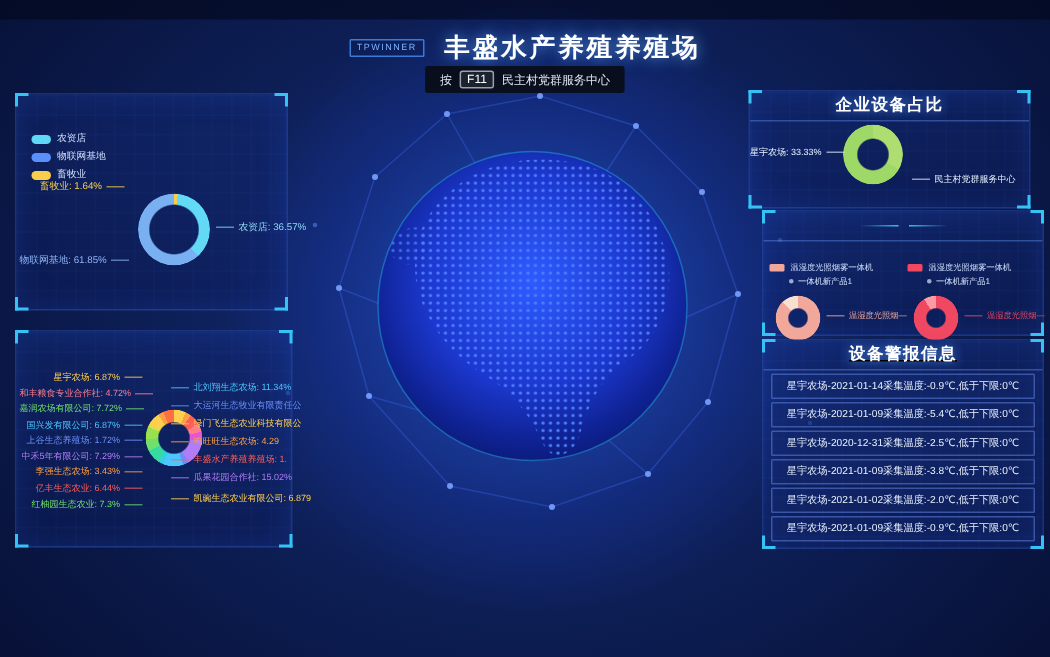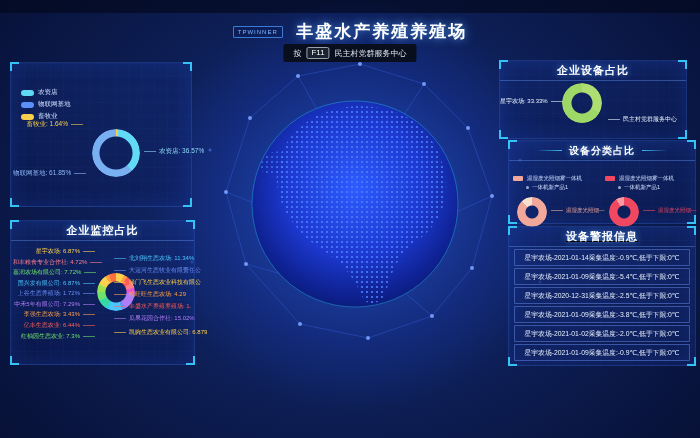--- a/index.html
+++ b/index.html
@@ -187,21 +187,20 @@
     <div class="co r-align lnk-r" style="left: 6px; top: 57px; width: 66px; color: rgb(247, 207, 77);">畜牧业: 1.64%</div>
     <div class="co lnk-l" style="left: 133px; top: 84px; color: rgb(143, 217, 247);">农资店: 36.57%</div>
     <div class="co r-align lnk-r" style="left: 2px; top: 106px; width: 72px; color: rgb(143, 182, 247);">物联网基地: 61.85%</div>
   </section>
 
   <section class="panel" id="p-enterprise">
     <i class="c tl"></i>
       <i class="c tr"></i>
       <i class="c bl"></i>
       <i class="c br"></i>
-    <div class="p-title">企业监控占比</div>
     <div class="donut d2" style="background: conic-gradient(rgb(255, 208, 78) 0%, rgb(255, 208, 78) 6.87%, rgb(255, 159, 67) 6.87%, rgb(255, 159, 67) 10.3%, rgb(255, 94, 87) 10.3%, rgb(255, 94, 87) 16.74%, rgb(255, 126, 138) 16.74%, rgb(255, 126, 138) 21.46%, rgb(227, 87, 212) 21.46%, rgb(227, 87, 212) 26.46%, rgb(176, 125, 247) 26.46%, rgb(176, 125, 247) 41.48%, rgb(106, 143, 249) 41.48%, rgb(106, 143, 249) 44.85%, rgb(75, 198, 255) 44.85%, rgb(75, 198, 255) 56.19%, rgb(53, 208, 224) 56.19%, rgb(53, 208, 224) 59.56%, rgb(54, 217, 160) 59.56%, rgb(54, 217, 160) 67.28%, rgb(111, 224, 106) 67.28%, rgb(111, 224, 106) 74.58%, rgb(155, 224, 78) 74.58%, rgb(155, 224, 78) 81.45%, rgb(214, 224, 78) 81.45%, rgb(214, 224, 78) 83.17%, rgb(255, 208, 78) 83.17%, rgb(255, 208, 78) 90.46%, rgb(255, 159, 67) 90.46%, rgb(255, 159, 67) 93.83%, rgb(255, 112, 64) 93.83%, rgb(255, 112, 64) 100%);"></div>
     <div class="eco left lnk-r" style="top: 26px; color: rgb(255, 208, 78);">星宇农场: 6.87%</div>
     <div class="eco left lnk-r" style="top: 37px; color: rgb(255, 126, 138);">和丰粮食专业合作社: 4.72%</div>
     <div class="eco left lnk-r" style="top: 47px; color: rgb(111, 224, 106);">嘉润农场有限公司: 7.72%</div>
     <div class="eco left lnk-r" style="top: 58px; color: rgb(75, 198, 255);">国兴发有限公司: 6.87%</div>
     <div class="eco left lnk-r" style="top: 68px; color: rgb(106, 143, 249);">上谷生态养殖场: 1.72%</div>
     <div class="eco left lnk-r" style="top: 79px; color: rgb(176, 125, 247);">中禾5年有限公司: 7.29%</div>
     <div class="eco left lnk-r" style="top: 89px; color: rgb(255, 159, 67);">李强生态农场: 3.43%</div>
     <div class="eco left lnk-r" style="top: 100px; color: rgb(255, 94, 87);">亿丰生态农业: 6.44%</div>
     <div class="eco left lnk-r" style="top: 111px; color: rgb(111, 224, 106);">红柚园生态农业: 7.3%</div>
@@ -225,21 +224,20 @@
     <div class="co lnk-l" style="left: 108px; top: 54px; font-size: 6px; color: rgb(234, 244, 255);">民主村党群服务中心</div>
   </section>
 
   <section class="panel" id="p-class">
     <i class="c tl"></i>
       <i class="c tr"></i>
       <i class="c bl"></i>
       <i class="c br"></i>
     <div class="p-title" style="font-size:10px">
       <i class="tline"></i>
-        <span>设备分类占比</span>
         <i class="tline r"></i>
     </div>
     <div class="clsblk" style="left:4px">
       <div class="lgr">
           <i class="sw sq" style="background: rgb(242, 167, 155);"></i>
           <span class="lgt">温湿度光照烟雾一体机</span>
         </div>
       <div class="sub">一体机新产品1</div>
       <div class="donut d4" style="background: conic-gradient(rgb(242, 167, 155) 0%, rgb(242, 167, 155) 88%, rgb(248, 224, 208) 88%, rgb(248, 224, 208) 100%);"></div>
       <div class="cco lnk-l" style="color: rgb(242, 167, 155);">温湿度光照烟—</div>

